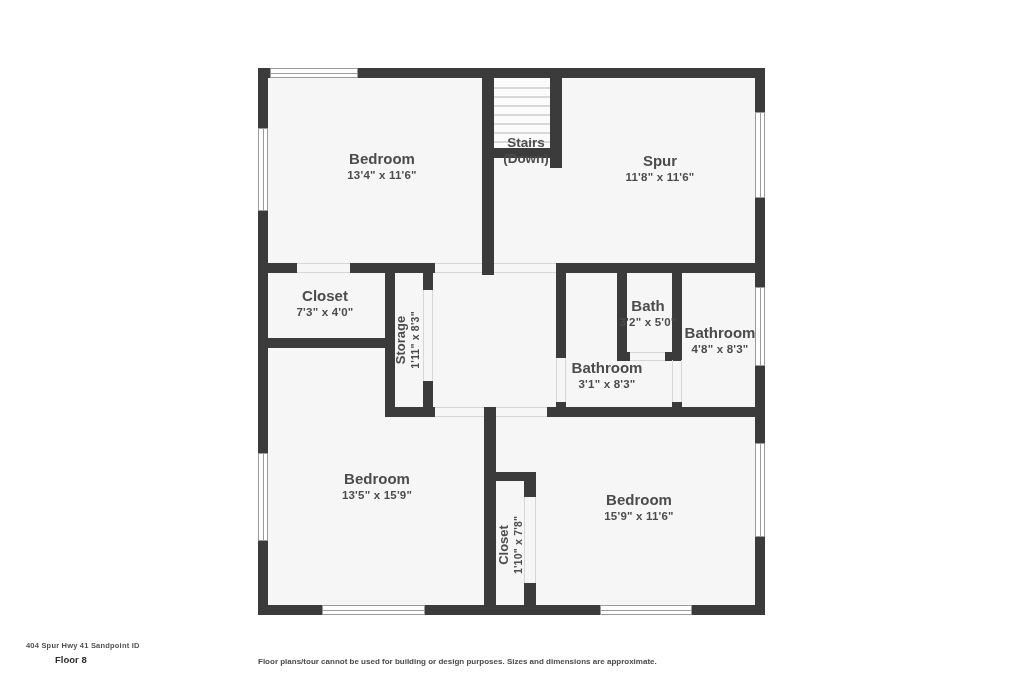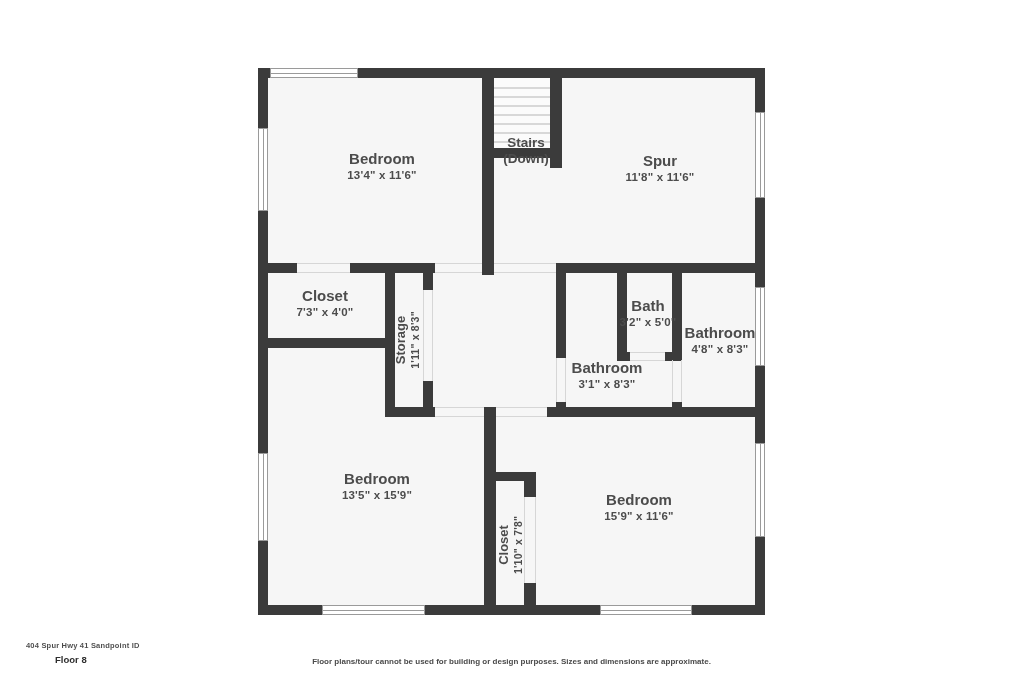--- a/index.html
+++ b/index.html
@@ -24,21 +24,21 @@
   .room-label.small .rname{font-size:13px;}
   .room-label.small .rdims{font-size:10.5px;}
   .stairs-label{position:absolute;transform:translate(-50%,-50%);text-align:center;
                 color:#4c4c4c;font-size:13.5px;font-weight:700;line-height:1.2;margin-top:40px;}
   .watermark{position:absolute;left:6px;top:634px;font-family:"Liberation Serif",serif;
              font-size:27px;font-weight:700;color:#202020;letter-spacing:.5px;opacity:.95;
              text-shadow:1px 1px 0 rgba(255,255,255,.55);}
   .address{position:absolute;left:15px;top:641px;font-size:7.5px;font-weight:700;
            color:#1d1d1d;opacity:.8;letter-spacing:.2px;margin-left:11px;}
   .floor-label{position:absolute;left:55px;top:654px;font-size:9.5px;font-weight:700;color:#2e2e2e;}
-  .disclaimer{position:absolute;left:258px;top:657px;width:507px;text-align:center;
+  .disclaimer{position:absolute;left:258px;top:657px;width:507px;
               font-size:8px;font-weight:700;color:#4a4a4a;}
 </style>
 </head>
 <body>
 
 <div class="canvas">
 
   <div class="floor-fill" style="left:258px;top:68px;width:507px;height:547px;"></div>
 
   <div class="stairwell" style="left:494px;top:78px;width:56px;height:70px;"></div>

